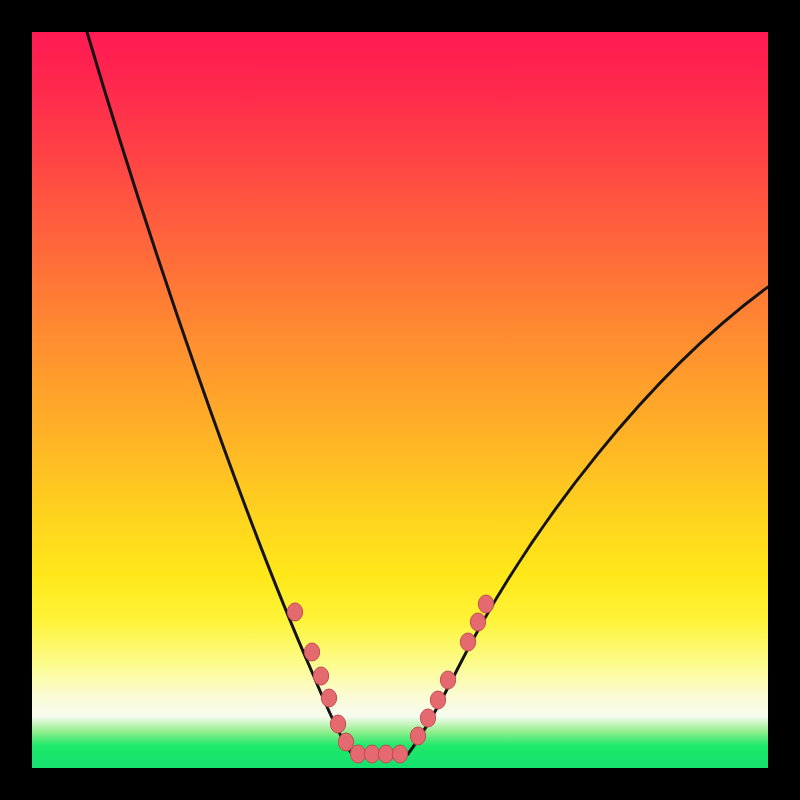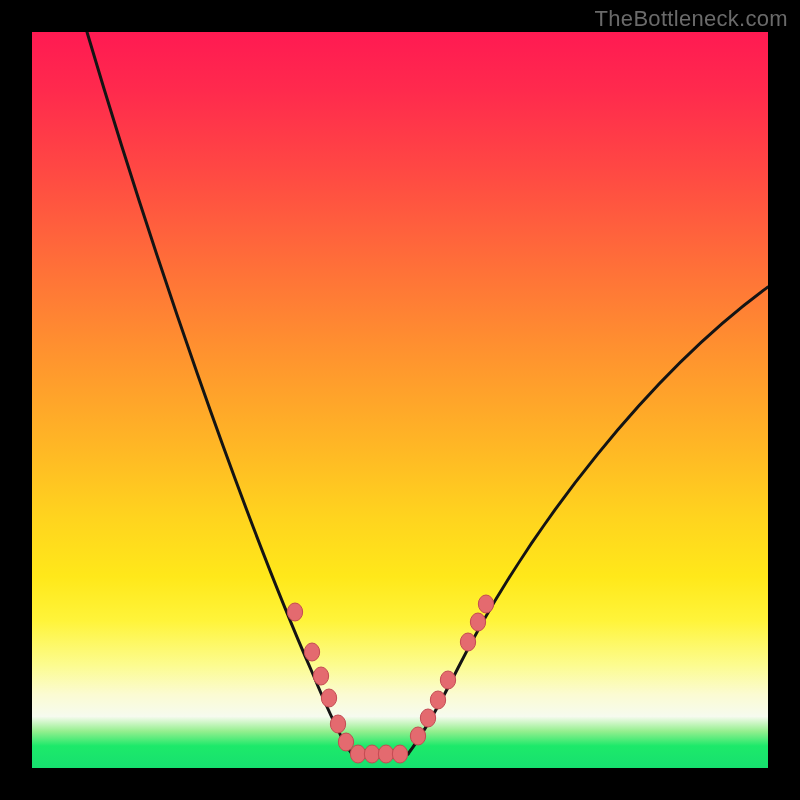--- a/index.html
+++ b/index.html
@@ -56,21 +56,20 @@
     position: absolute;
     left: 0; top: 0;
     width: 736px; height: 736px;
   }
 </style>
 </head>
 <body>
 
 <div class="frame">
 
-  <div class="watermark">TheBottleneck.com</div>
 
   <div class="plot">
 
     <svg class="curve" viewBox="0 0 736 736">
       <g>
         <path fill="none" stroke="#141414" stroke-width="3" stroke-linecap="round" d="M 55 0 C 120 220, 210 480, 280 640 C 300 688, 312 712, 320 722"></path>
         <path fill="none" stroke="#141414" stroke-width="3" stroke-linecap="round" d="M 320 722 L 376 722"></path>
         <path fill="none" stroke="#141414" stroke-width="3" stroke-linecap="round" d="M 376 722 C 388 706, 404 680, 426 636 C 500 490, 620 340, 736 255"></path>
       </g>
       <g id="markers">

